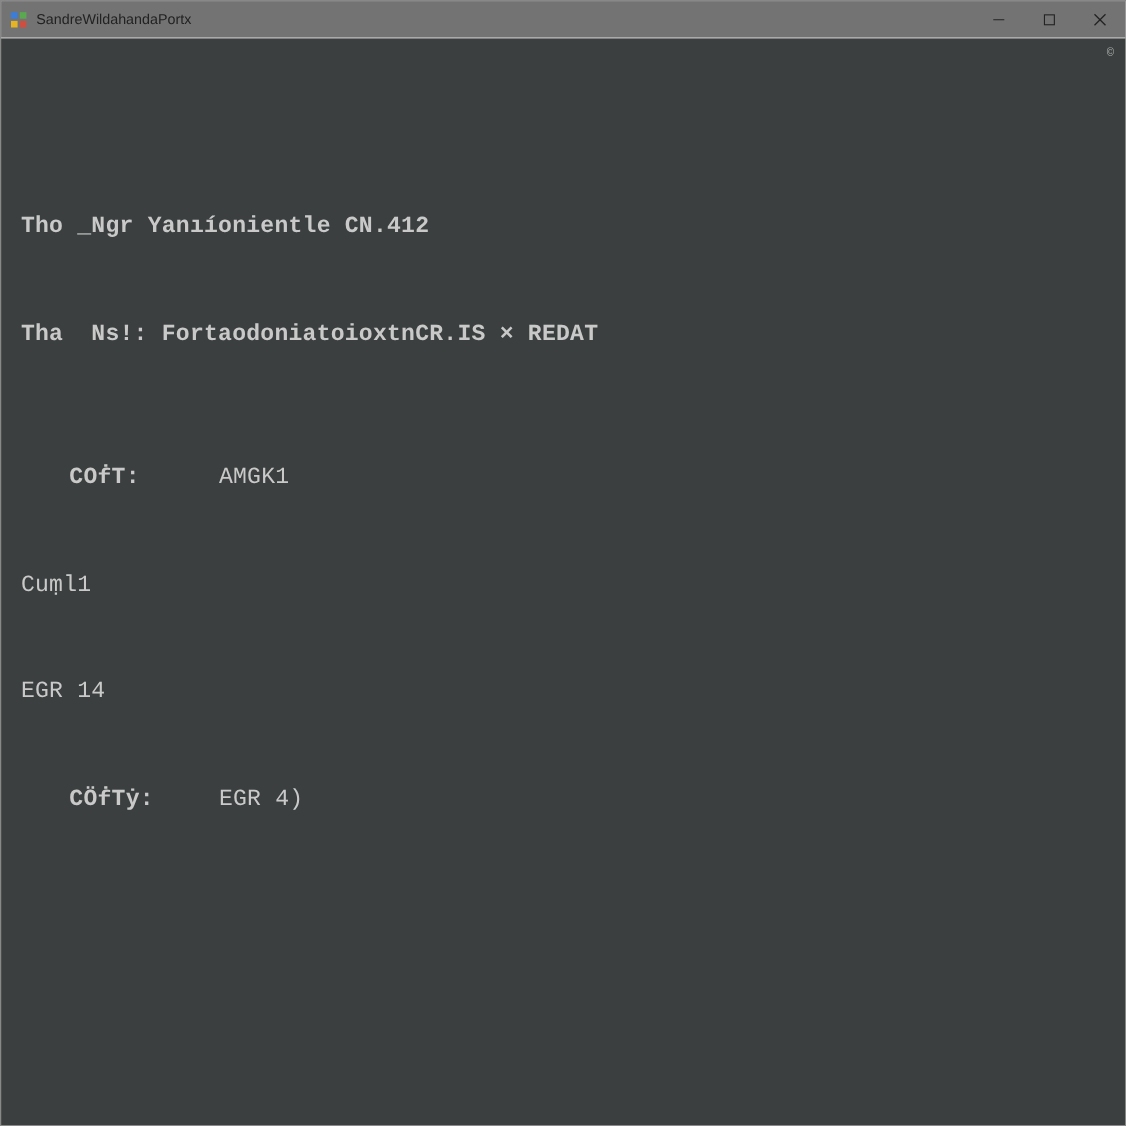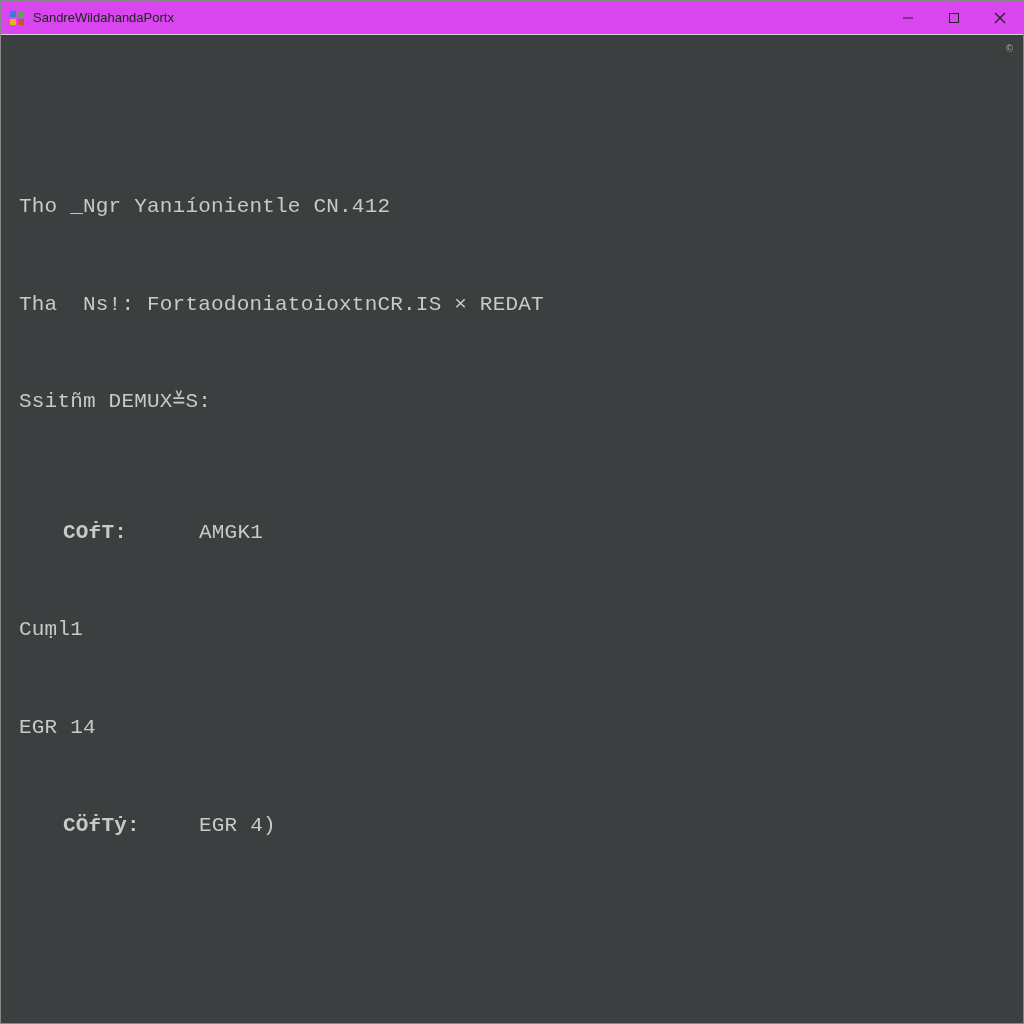--- a/index.html
+++ b/index.html
@@ -17,21 +17,21 @@
     .window {
       width: 100%;
       height: 100%;
       background: #ffffff;
       display: flex;
       flex-direction: column;
       border: 1px solid #888;
     }
     .titlebar {
       height: 34px;
-      background: #d946ef;
+      background: #737373;
       display: flex;
       align-items: center;
       padding: 0 0 0 8px;
       border-bottom: 1px solid #d0d0d0;
       font-family: "Segoe UI", Arial, sans-serif;
     }
     .titlebar-icon {
       width: 16px;
       height: 16px;
       margin-right: 8px;
@@ -77,20 +77,21 @@
     }
     .terminal-corner-indicator {
       position: absolute;
       top: 6px;
       right: 10px;
       font-size: 11px;
       color: #aaa;
     }
     .term-line {
       white-space: pre;
+      font-weight: bold;
     }
     .term-indent1 {
       padding-left: 44px;
     }
     .term-row {
       display: flex;
     }
     .term-key {
       display: inline-block;
       min-width: 180px;
@@ -134,21 +135,20 @@
         </svg>
       </div>
     </div>
   </div>
 
   <div class="terminal">
     <span class="terminal-corner-indicator">©</span>
 
     <div class="term-line">Tho _Ngr Yanıíonientle CN.412</div>
     <div class="term-line">Tha  Ns!: FortaodoniatoioxtnCR.IS × REDAT</div>
-    <div class="term-line">Ssitñm DEMUX≚S:</div>
 
     <div class="term-row">
       <span class="term-key">COḟT:</span>
       <span class="term-val">AMGK1</span>
     </div>
     <div class="term-row">
       <span class="term-val">Cuṃl1</span>
     </div>
     <div class="term-row">
       <span class="term-val">EGR 14</span>

